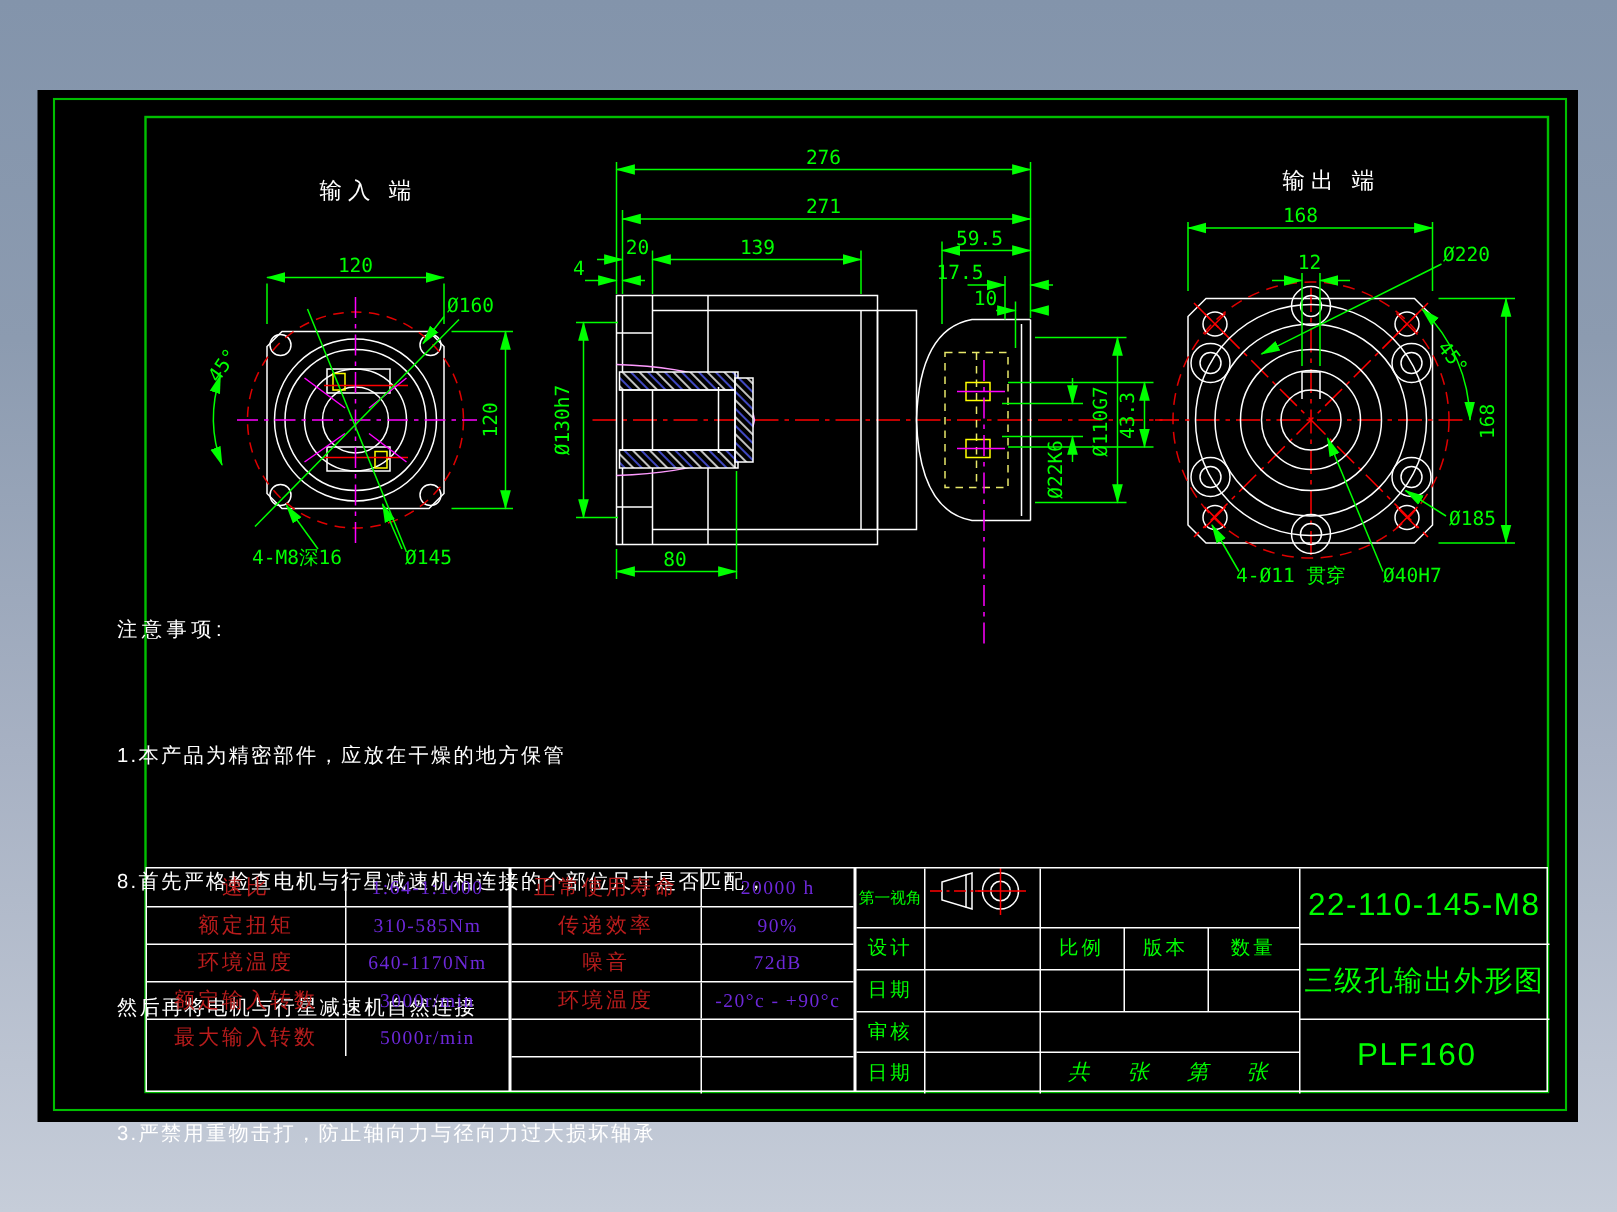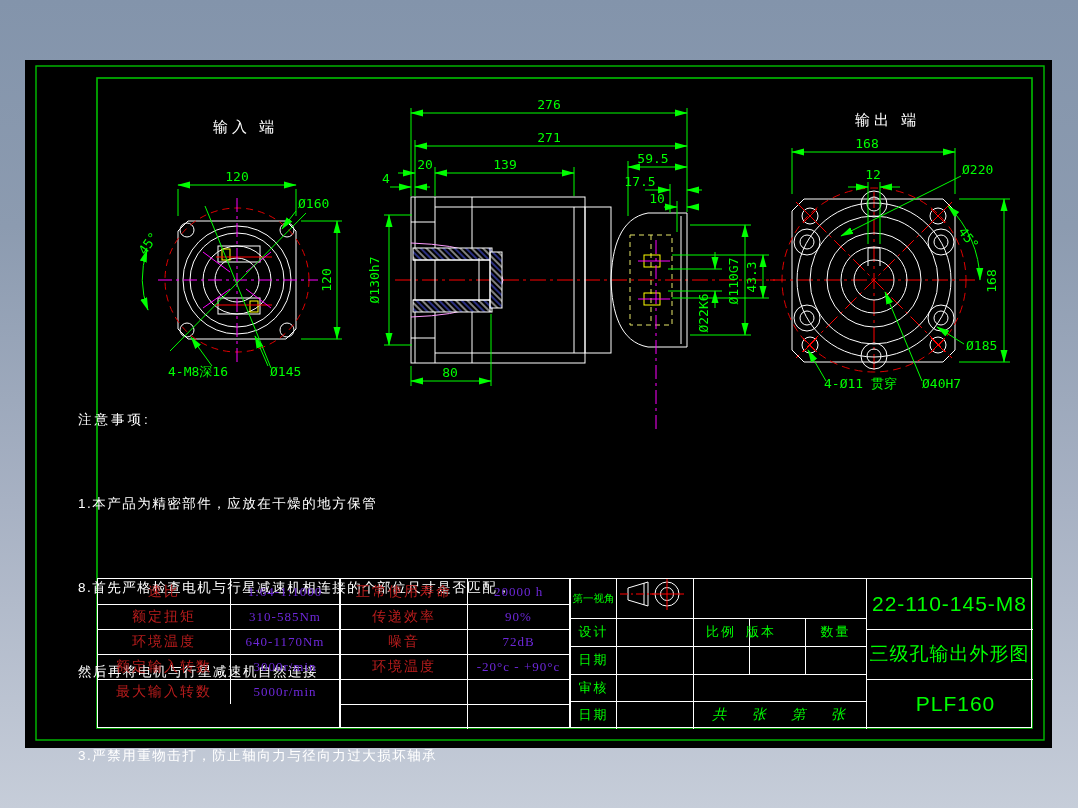--- a/index.html
+++ b/index.html
@@ -384,19 +384,19 @@
   <div class="hl" style="left:0;top:122px;width:295px;height:1px;"></div>
   <div class="hl" style="left:295px;top:50px;width:167px;height:1px;"></div>
   <div class="hl" style="left:295px;top:100px;width:167px;height:1px;"></div>
 
   <div class="ttxt" style="left:0;top:0;width:45px;height:39px;font-size:10.5px;letter-spacing:0;">第一视角</div>
   <div class="ttxt" style="left:0;top:39px;width:45px;height:28px;">设计</div>
   <div class="ttxt" style="left:0;top:67px;width:45px;height:28px;">日期</div>
   <div class="ttxt" style="left:0;top:95px;width:45px;height:27px;">审核</div>
   <div class="ttxt" style="left:0;top:122px;width:45px;height:28px;">日期</div>
   <div class="ttxt" style="left:122px;top:39px;width:56px;height:28px;">比例</div>
-  <div class="ttxt" style="left:162px;top:39px;width:56px;height:28px;">版本</div>
+  <div class="ttxt" style="left:178px;top:39px;width:56px;height:28px;">版本</div>
   <div class="ttxt" style="left:234px;top:39px;width:61px;height:28px;">数量</div>
   <div class="ttxt sheetinfo" style="left:122px;top:122px;width:173px;height:28px;">共    张    第    张</div>
   <div class="ttxt big" style="left:295px;top:0;width:167px;height:50px;">22-110-145-M8</div>
   <div class="ttxt cjkbig" style="left:295px;top:50px;width:167px;height:50px;">三级孔输出外形图</div>
-  <div class="ttxt big" style="left:301px;top:100px;width:167px;height:50px;">PLF160</div>
+  <div class="ttxt big" style="left:290px;top:100px;width:167px;height:50px;">PLF160</div>
 </div>
 
 </body></html>

